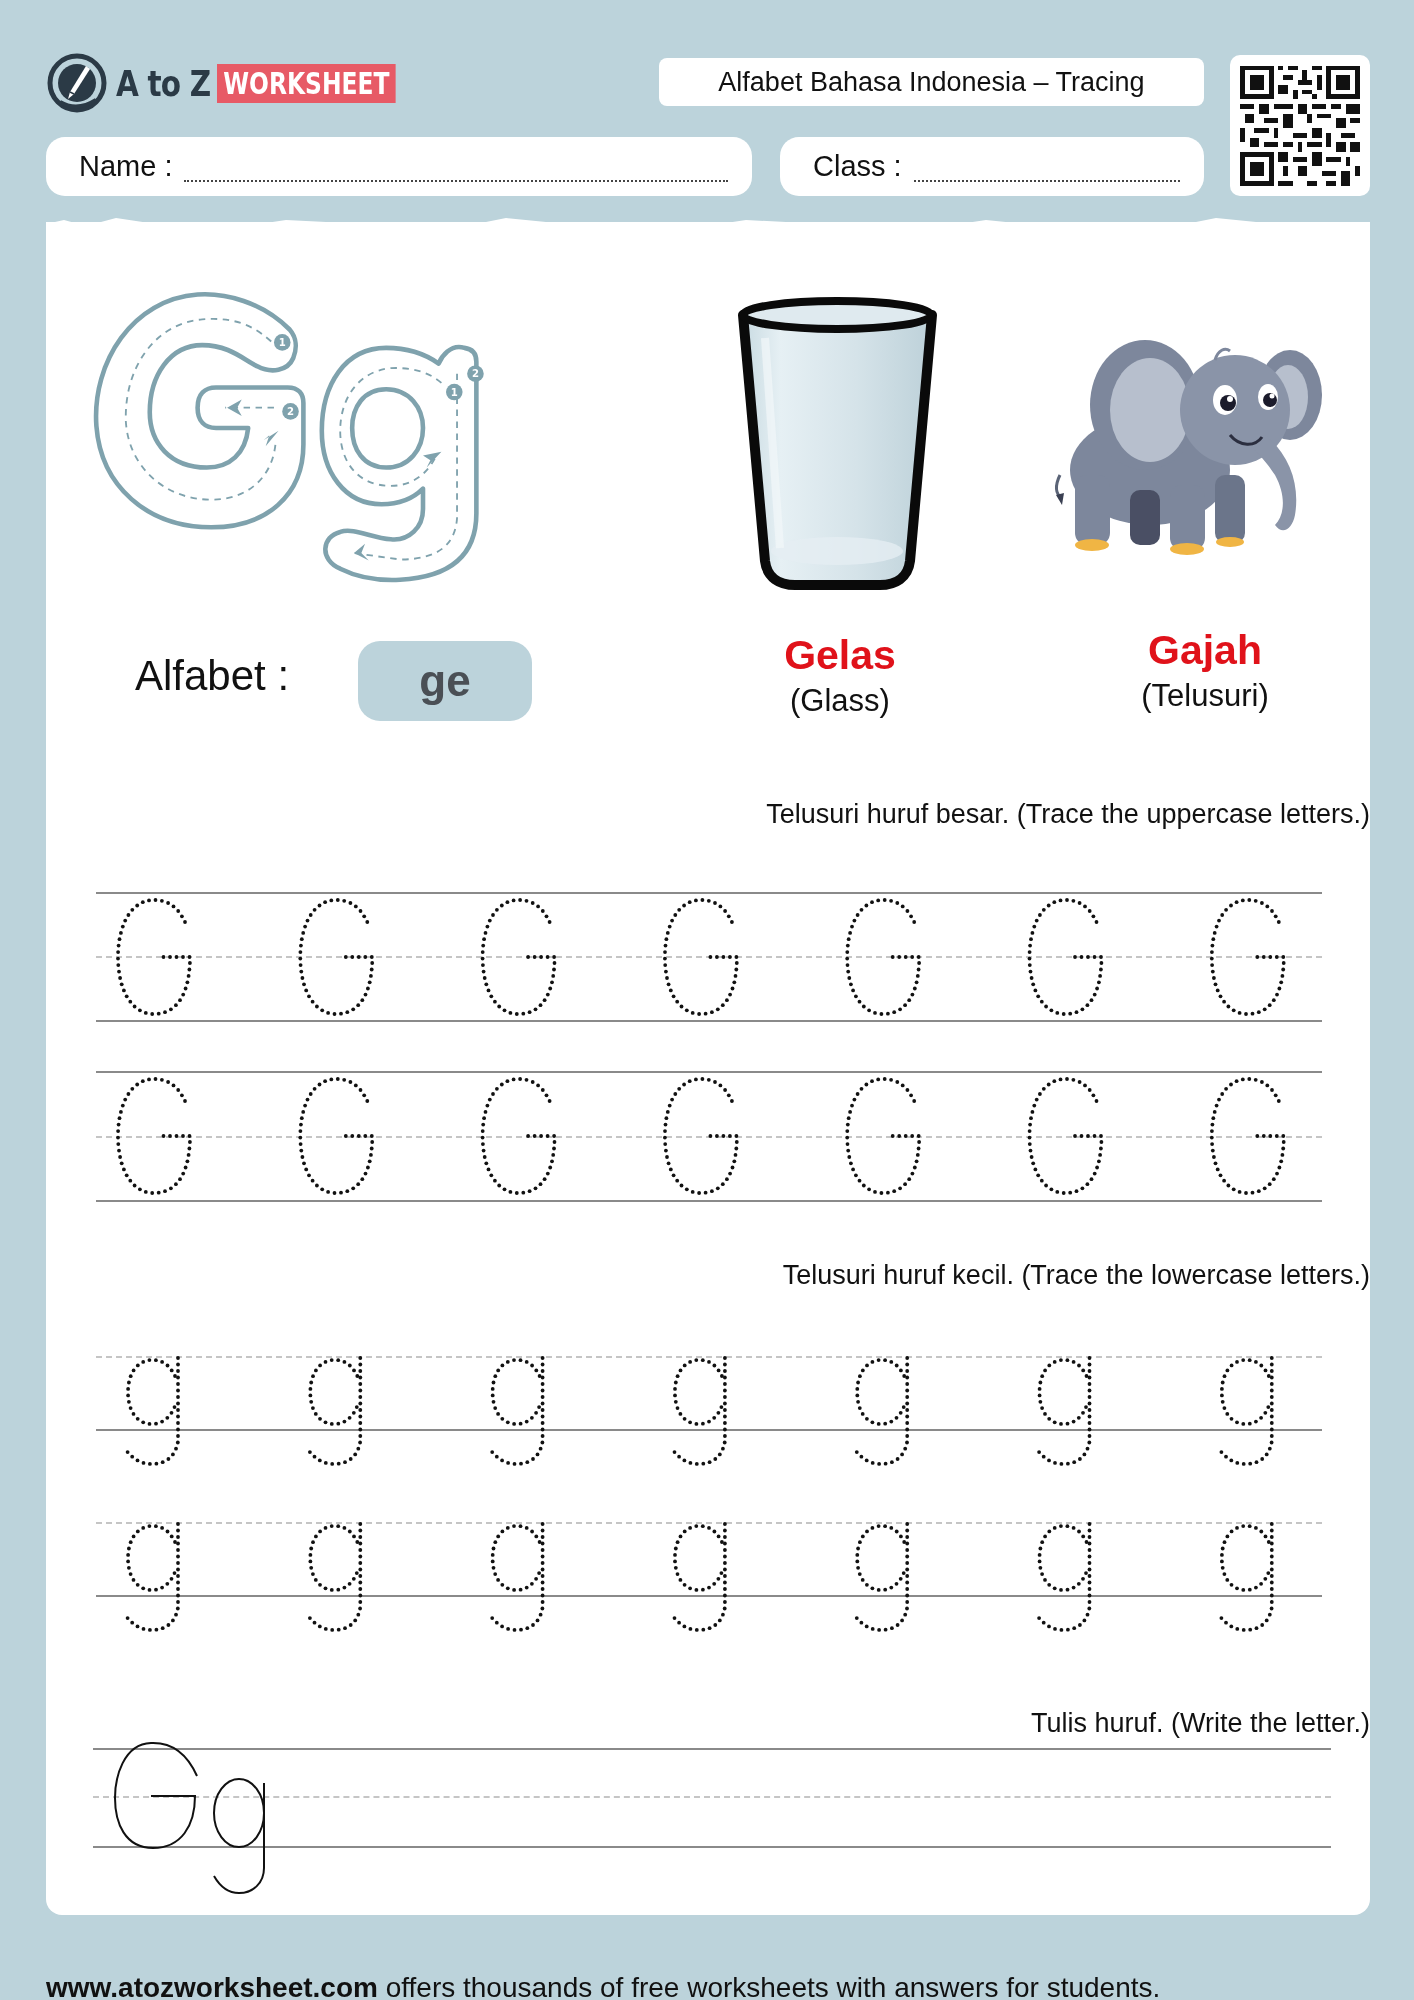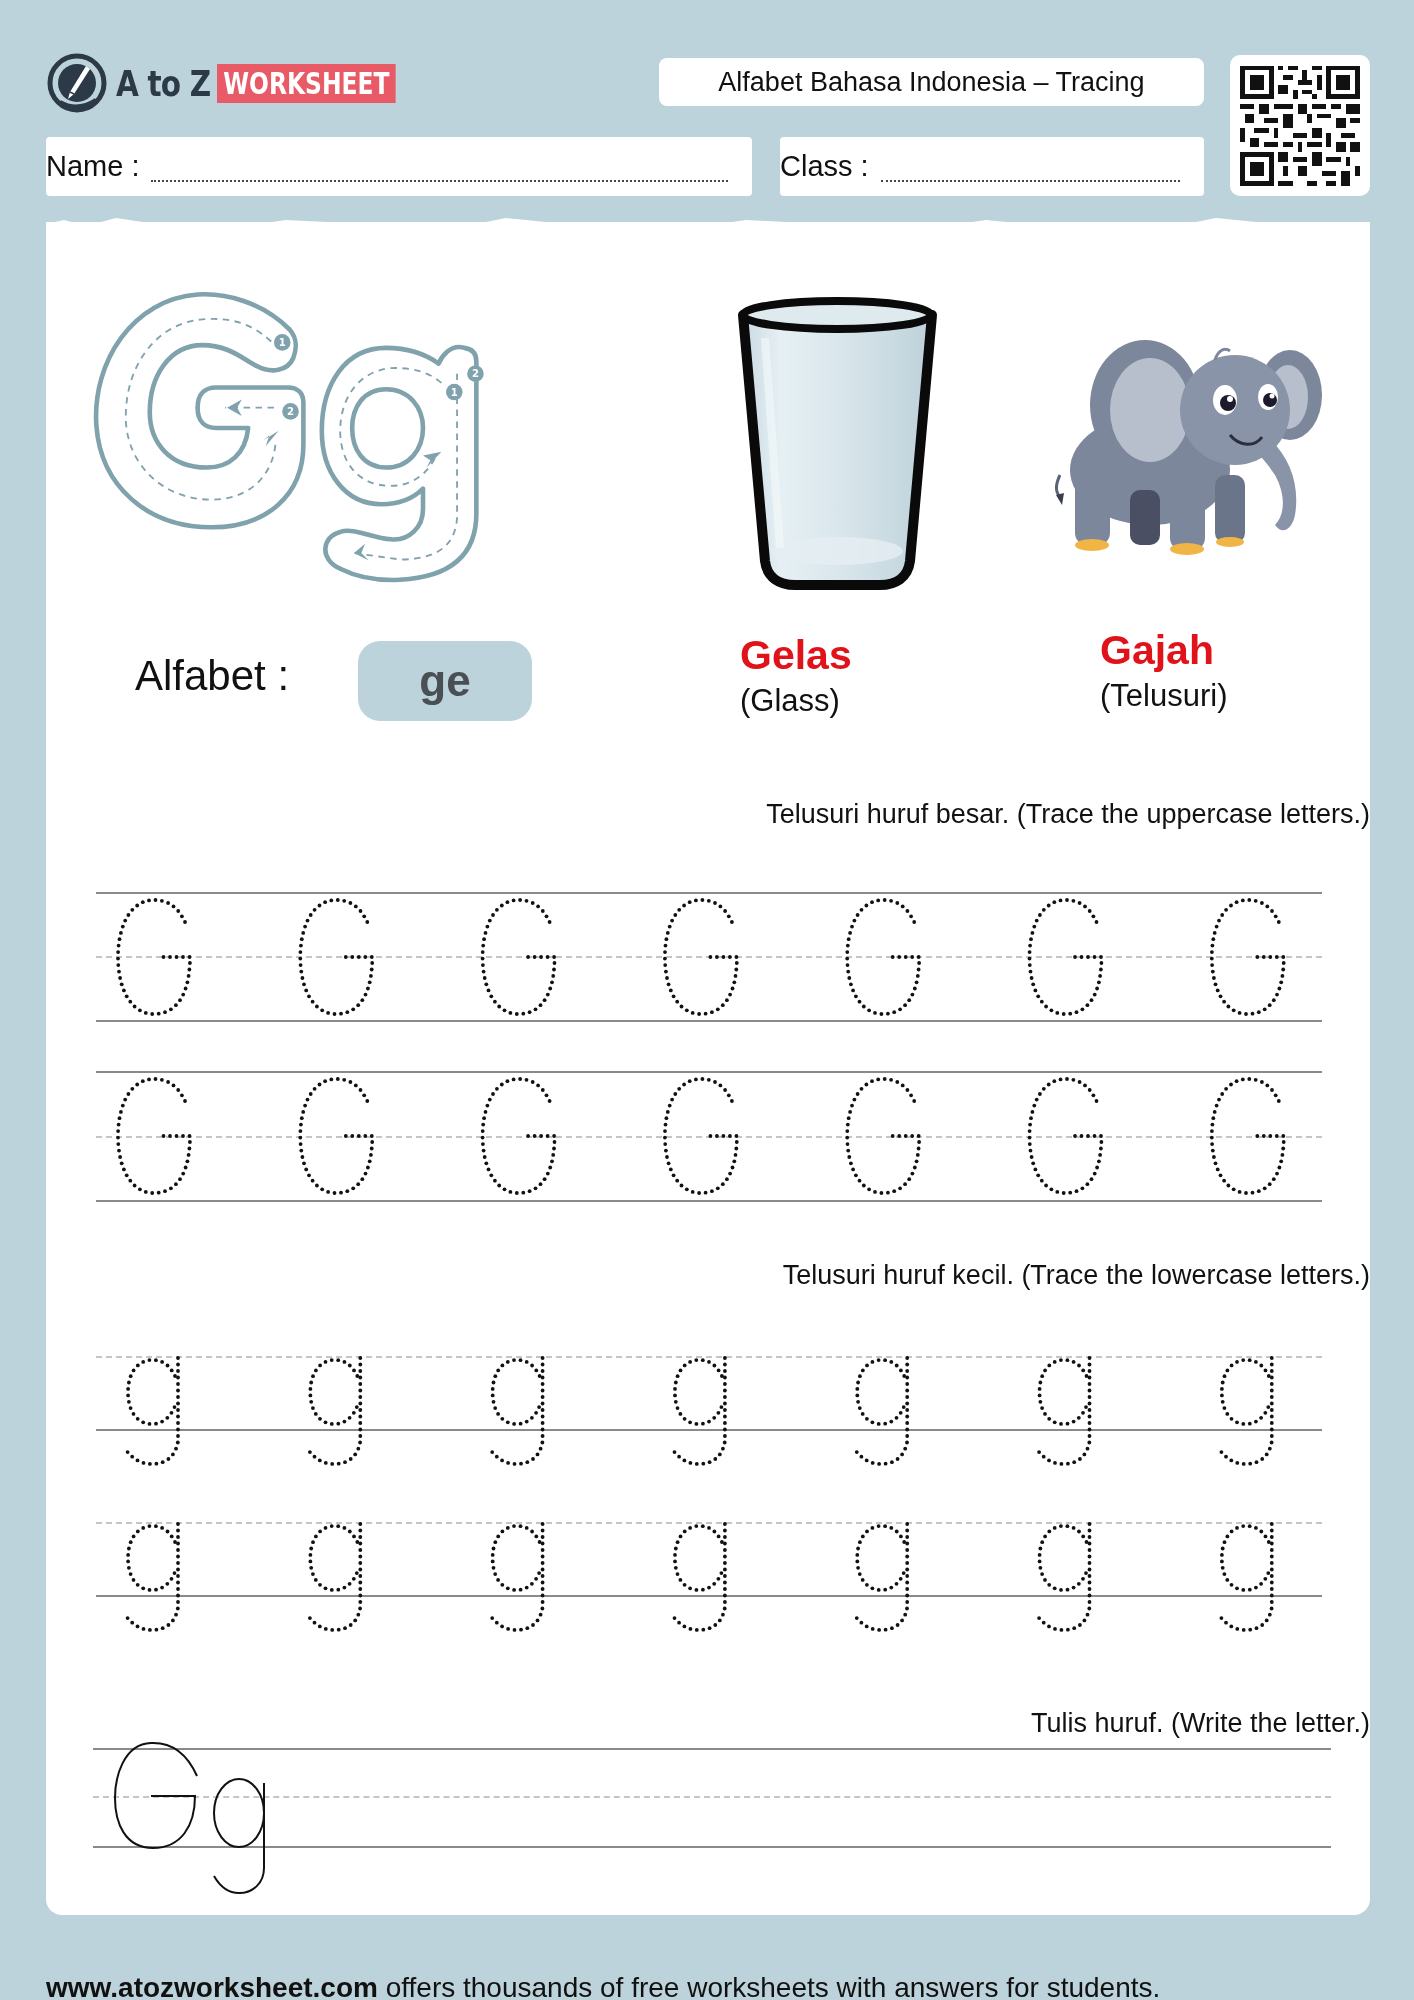--- a/index.html
+++ b/index.html
@@ -15,41 +15,41 @@
 
   
   .logo { left: 46px; top: 50px; height: 66px; display: flex; align-items: center; gap: 8px; }
   .logo-mark { width: 62px; height: 62px; }
   .logo-a2z { font-family: "DejaVu Sans", sans-serif; font-weight: bold; font-size: 36px; color: #2b3a46; letter-spacing: -1px; transform: scaleX(0.82); transform-origin: left center; margin-right: -22px; }
   .logo-ws { background: #e75a66; color: #fff; font-weight: bold; font-size: 30px; padding: 2px 8px; letter-spacing: 0px; font-family: "DejaVu Sans", sans-serif; transform: scaleX(0.78); transform-origin: left center; }
 
   .title-box { left: 659px; top: 58px; width: 545px; height: 48px; background: #fff; border-radius: 8px;
     display: flex; align-items: center; justify-content: center; font-size: 27px; color: #111; }
 
-  .field-box { top: 137px; height: 59px; background: #fff; border-radius: 4px; display: flex; align-items: center; padding-left: 0; font-size: 29px; }
+  .field-box { top: 137px; height: 59px; background: #fff; border-radius: 19px; display: flex; align-items: center; padding-left: 33px; font-size: 29px; }
   .name-box { left: 46px; width: 706px; }
   .class-box { left: 780px; width: 424px; }
   .field-line { flex: 1; margin: 0 24px 0 12px; border-bottom: 2px dotted #444; align-self: flex-end; margin-bottom: 14px; }
 
   .qr { left: 1230px; top: 55px; width: 140px; height: 141px; background: #fff; border-radius: 10px; padding: 10px; }
 
   
   .panel { left: 46px; top: 222px; width: 1324px; height: 1693px; background: #fff; border-radius: 0 0 16px 16px; }
   .torn { left: 46px; top: 212px; width: 1324px; height: 28px; }
 
   .big-gg { left: 78px; top: 272px; width: 460px; height: 345px; }
 
   .ucapkan-label { left: 135px; top: 652px; font-size: 42px; font-weight: 500; color: #111; }
   .ucapkan-pill { left: 358px; top: 641px; width: 174px; height: 80px; background: #bcd3db; border-radius: 22px;
      display: flex; align-items: center; justify-content: center; font-size: 44px; font-weight: bold; color: #4a4f55; }
 
   .glass { left: 735px; top: 293px; width: 205px; height: 300px; }
   .elephant { left: 1050px; top: 325px; width: 275px; height: 240px; }
 
-  .word { }
+  .word { text-align: center; }
   .word .w { color: #e0121a; font-weight: bold; font-size: 41px; }
   .word .t { color: #111; font-size: 31px; margin-top: 4px; }
   .word-glass { left: 740px; top: 632px; width: 200px; }
   .word-elephant { left: 1100px; top: 627px; width: 210px; }
 
   .instr { left: 46px; width: 1324px; text-align: right; font-size: 27px; color: #111; }
 
   .row { left: 96px; width: 1226px; }
   .line-solid { position: absolute; left: 0; right: 0; height: 2px; background: #8a8a8a; }
   .line-dash { position: absolute; left: 0; right: 0; height: 0; border-top: 2px dashed #c5c5c5; }

